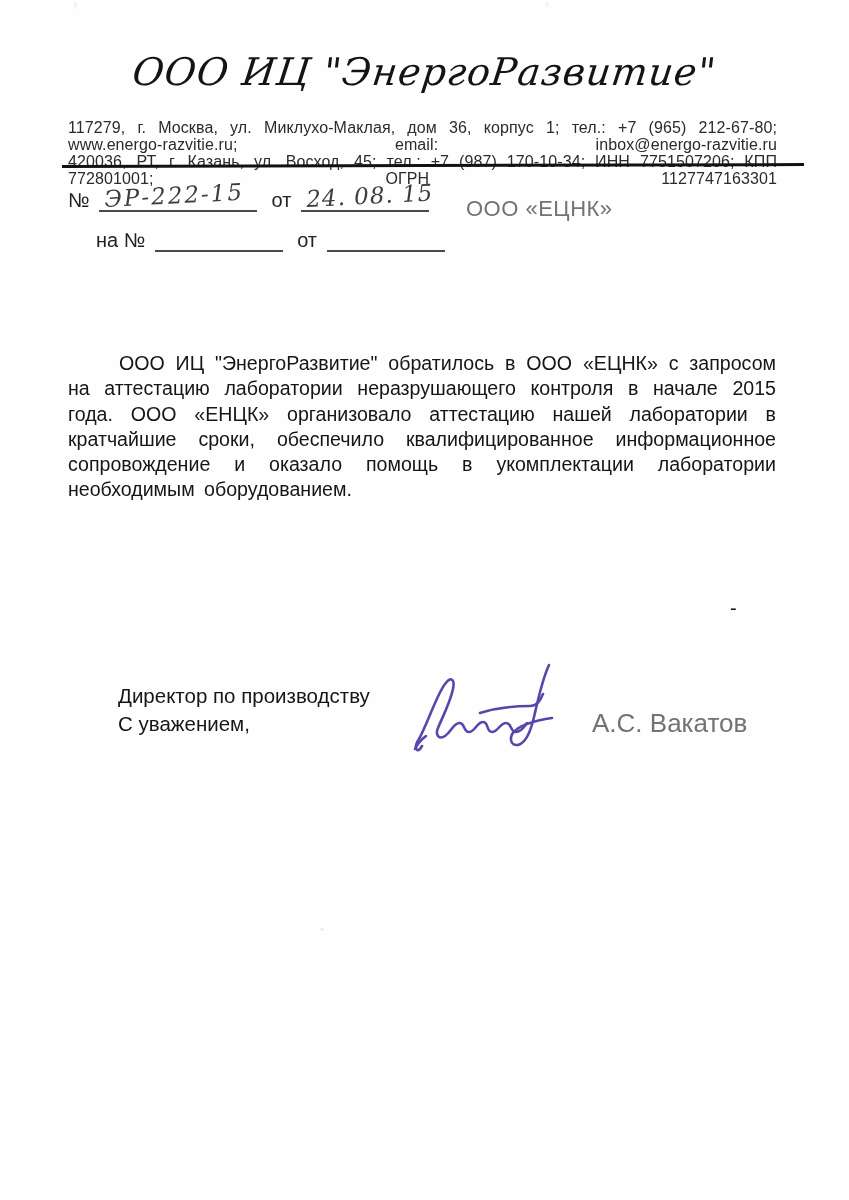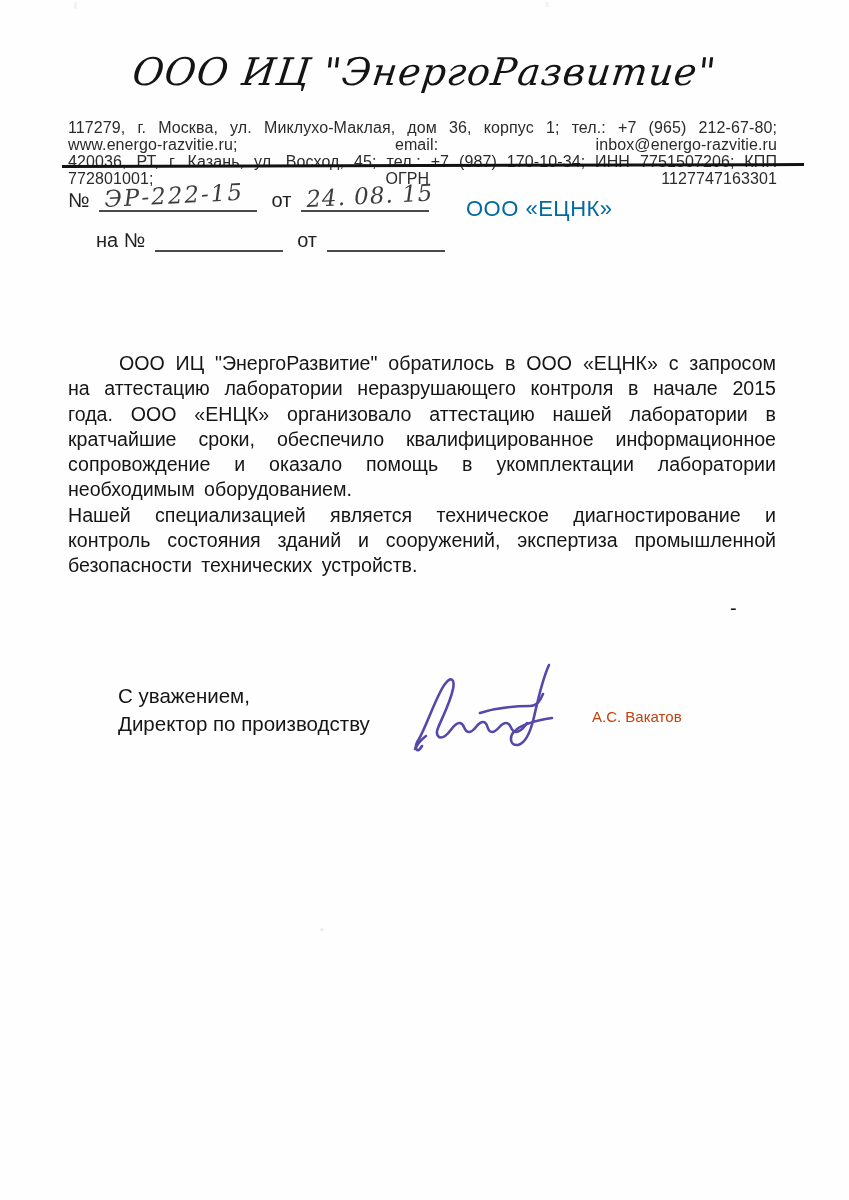--- a/index.html
+++ b/index.html
@@ -37,42 +37,42 @@
     display:inline-block;border-bottom:2px solid #4a4a4a;
     height:22px;position:relative;
   }
   .hand{
     position:absolute;left:6px;bottom:-2px;
     font-family:"DejaVu Serif",serif;font-style:italic;
     font-size:23px;color:#3d3d3d;letter-spacing:2px;white-space:nowrap;
     transform:rotate(-3deg);transform-origin:left bottom;
   }
   .recipient{
-    position:absolute;left:466px;top:196px;font-size:22px;color:#0369a1;
+    position:absolute;left:466px;top:196px;font-size:22px;color:#737373;
     letter-spacing:0.5px;
   }
   
   .body-text{
     position:absolute;left:68px;top:351px;width:708px;
     font-size:19.6px;line-height:25.3px;text-align:justify;
     word-spacing:4px;color:#161616;
   }
   .body-text p{margin:0;}
   .body-text p.indent{text-indent:51px;}
   .trailing-dash{
     position:absolute;left:730px;top:597px;font-size:20px;color:#161616;
   }
   
   .closing{
     position:absolute;left:118px;top:682px;font-size:20.5px;
     line-height:27.5px;color:#161616;
   }
   .signature{position:absolute;left:412px;top:662px;}
   .signatory{
-    position:absolute;left:592px;top:708px;font-size:15px;color:#c2410c;
+    position:absolute;left:592px;top:708px;font-size:26px;color:#737373;
   }
   
   .artifact{position:absolute;background:#ececec;border-radius:50%;}
   .artifact.a1{left:320px;top:928px;width:4px;height:3px;}
   .artifact.a2{left:74px;top:2px;width:3px;height:7px;border-radius:1px;background:#f3f3f3;}
   .artifact.a3{left:545px;top:2px;width:4px;height:5px;border-radius:1px;background:#f5f5f5;}
 </style>
 </head>
 <body>
 
@@ -102,27 +102,26 @@
 
   <div class="ref-row ref-row-2">
     <span>на №</span>
     <span class="blank" style="width:128px;margin-left:10px;"></span>
     <span style="margin-left:14px;">от</span>
     <span class="blank" style="width:118px;margin-left:10px;"></span>
   </div>
 
   <div class="body-text">
     <p class="indent">ООО ИЦ "ЭнергоРазвитие" обратилось в ООО «ЕЦНК» с запросом на аттестацию лаборатории неразрушающего контроля в начале 2015 года. ООО «ЕНЦК» организовало аттестацию нашей лаборатории в кратчайшие сроки, обеспечило квалифицированное информационное сопровождение и оказало помощь в укомплектации лаборатории необходимым оборудованием.</p>
-    <p>Нашей специализацией является техническое диагностирование и контроль состояния зданий и сооружений, экспертиза промышленной безопасности технических устройств.</p>
   </div>
   <span class="trailing-dash">-</span>
 
   <div class="closing">
+    <div>Директор по производству</div>
     <div>С уважением,</div>
-    <div>Директор по производству</div>
   </div>
 
   <svg class="signature" width="150" height="95" viewBox="0 0 150 95">
     <g fill="none" stroke-width="2.6" stroke-linecap="round" stroke-linejoin="round" opacity="0.95">
       <path d="M3,87 C6,81 10,77 14,74" stroke="#4b3fa6"></path>
       <path d="M10,84 C5,93 1,86 7,77 C15,63 25,32 33,22 C39,14 43,17 41,27 C38,41 30,56 26,66 C23,73 27,78 33,74 C39,70 41,62 47,61 C53,60 51,70 57,70 C63,70 65,60 71,60 C77,60 74,70 80,70 C86,70 88,61 94,61 C100,61 98,70 104,70 C109,70 112,65 115,61" stroke="#4b3fa6"></path>
       <path d="M68,51 C84,46 102,44 118,44 C125,44 128,39 131,32" stroke="#4b3fa6"></path>
       <path d="M137,3 C130,18 125,42 122,55 C119,68 114,81 106,83 C98,84 96,74 104,68 C112,61 127,58 140,56" stroke="#4b3fa6"></path>
     </g>
   </svg>

